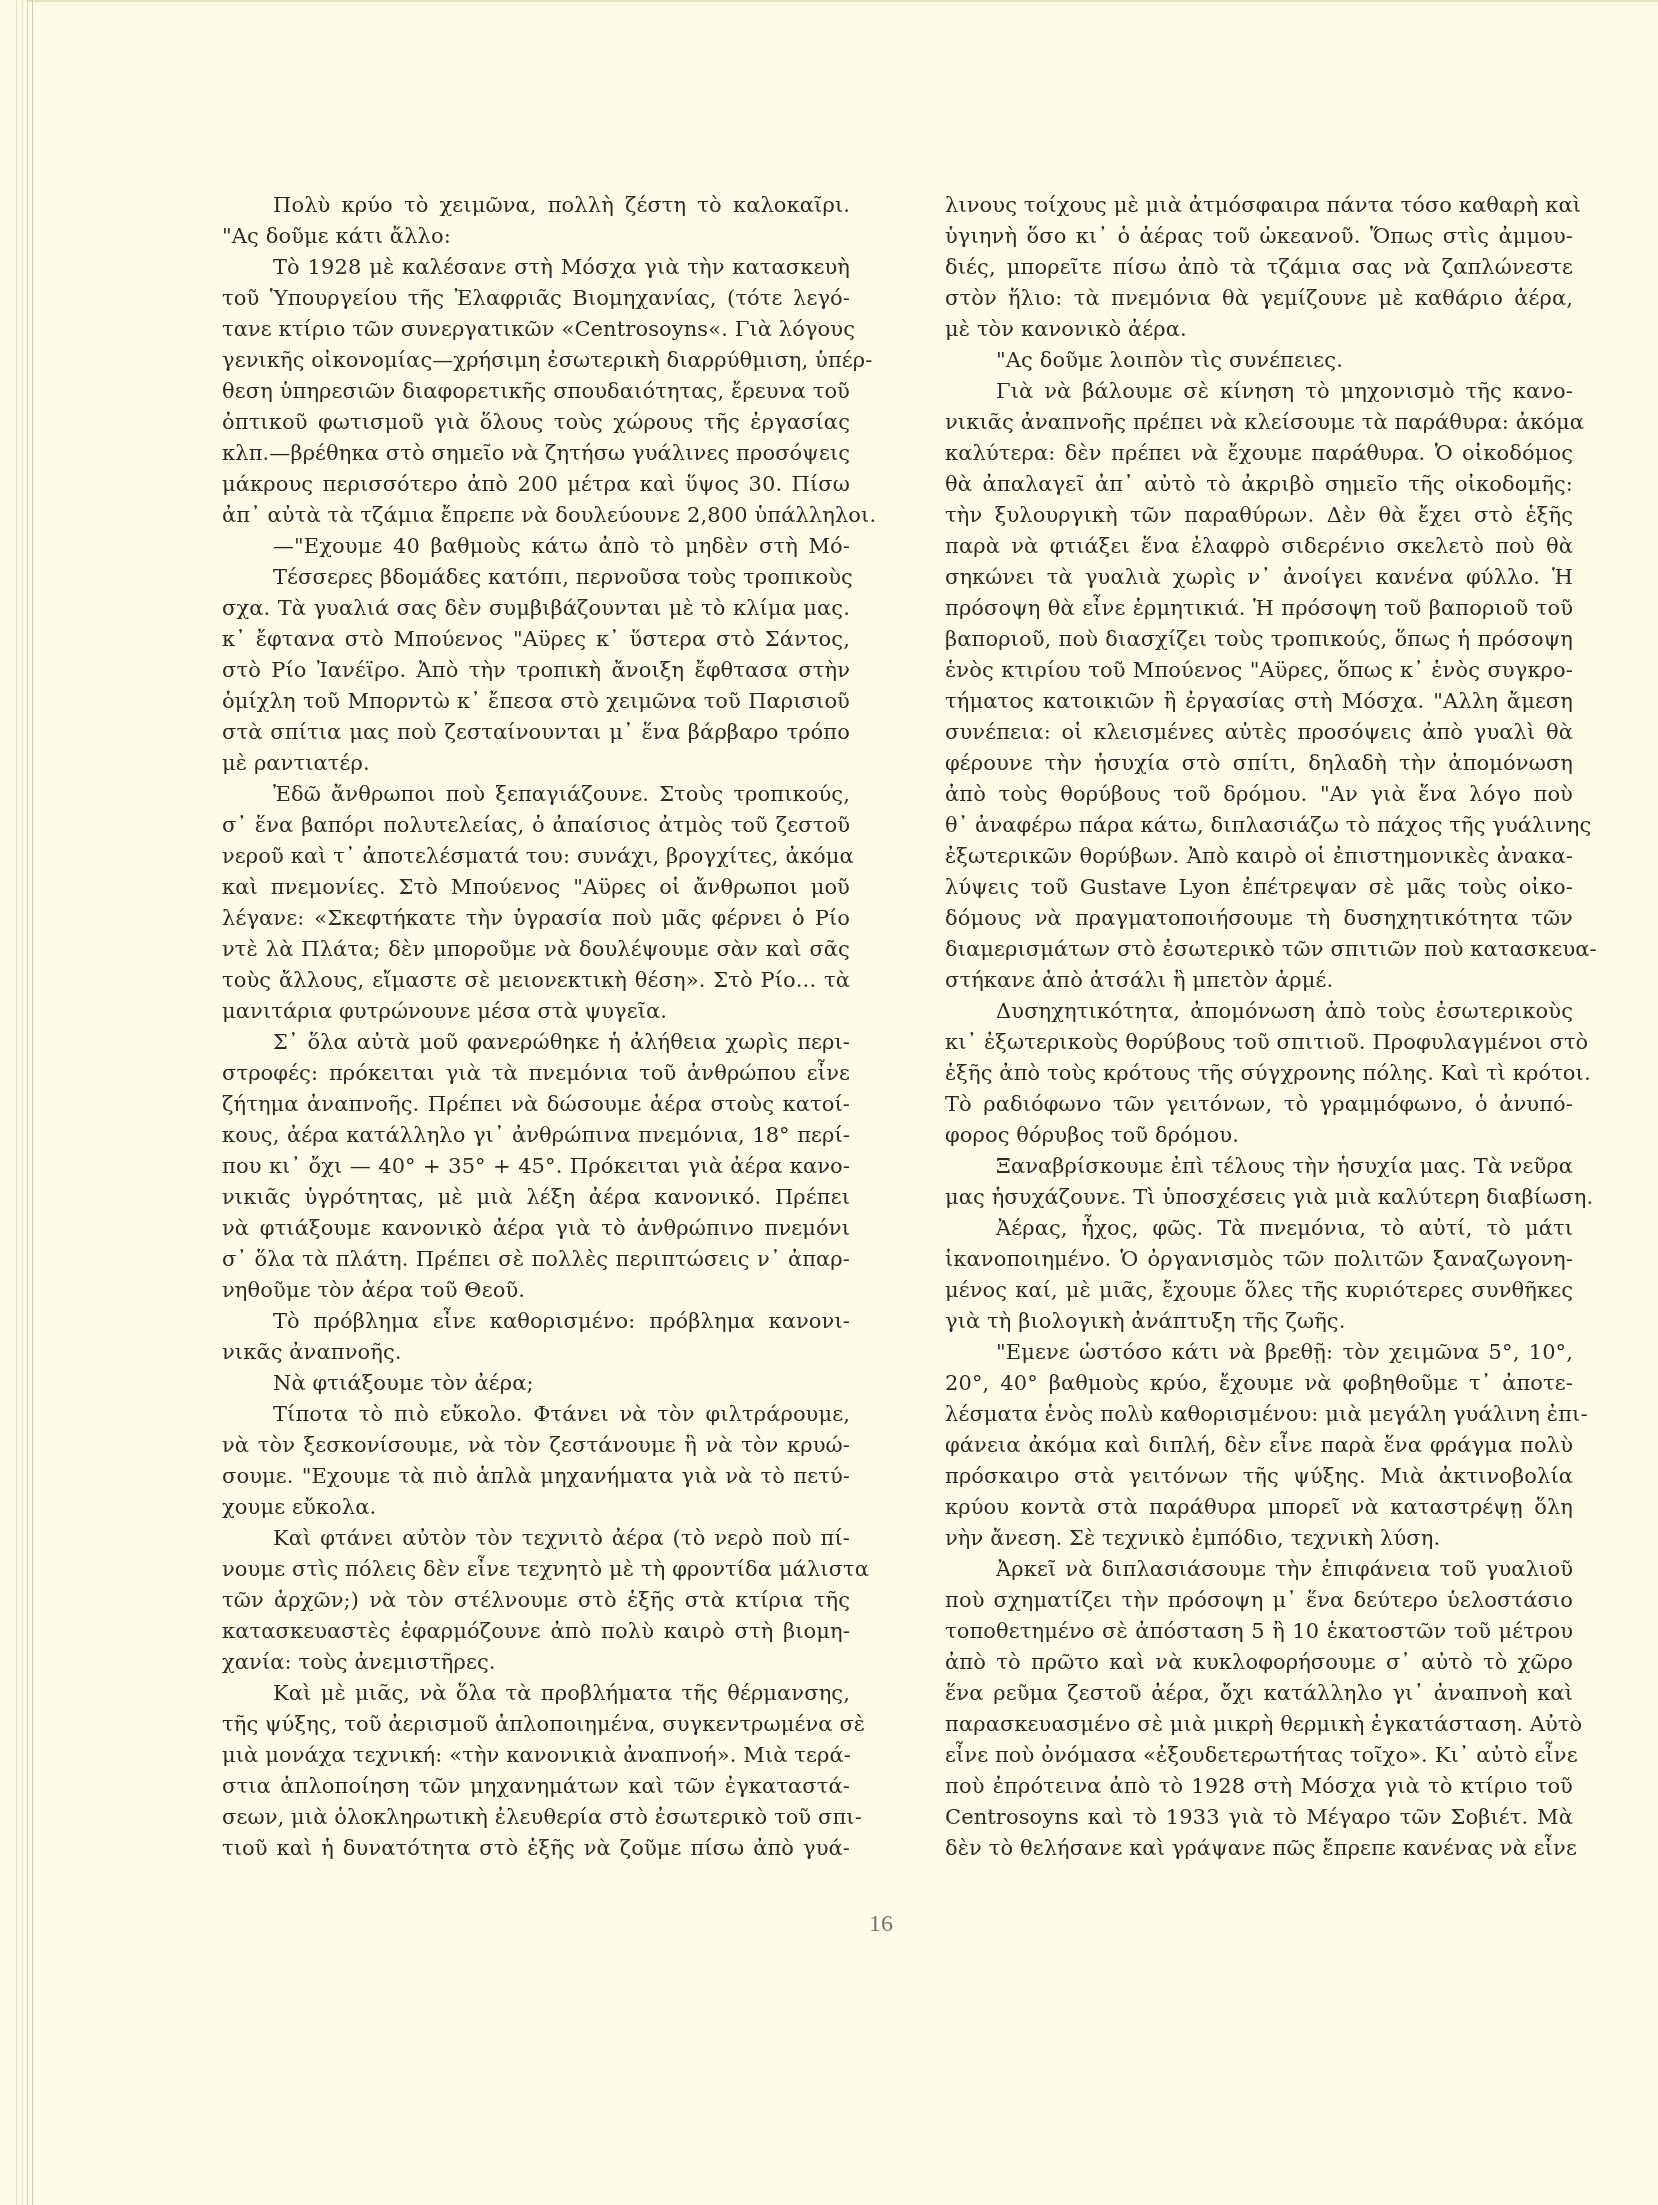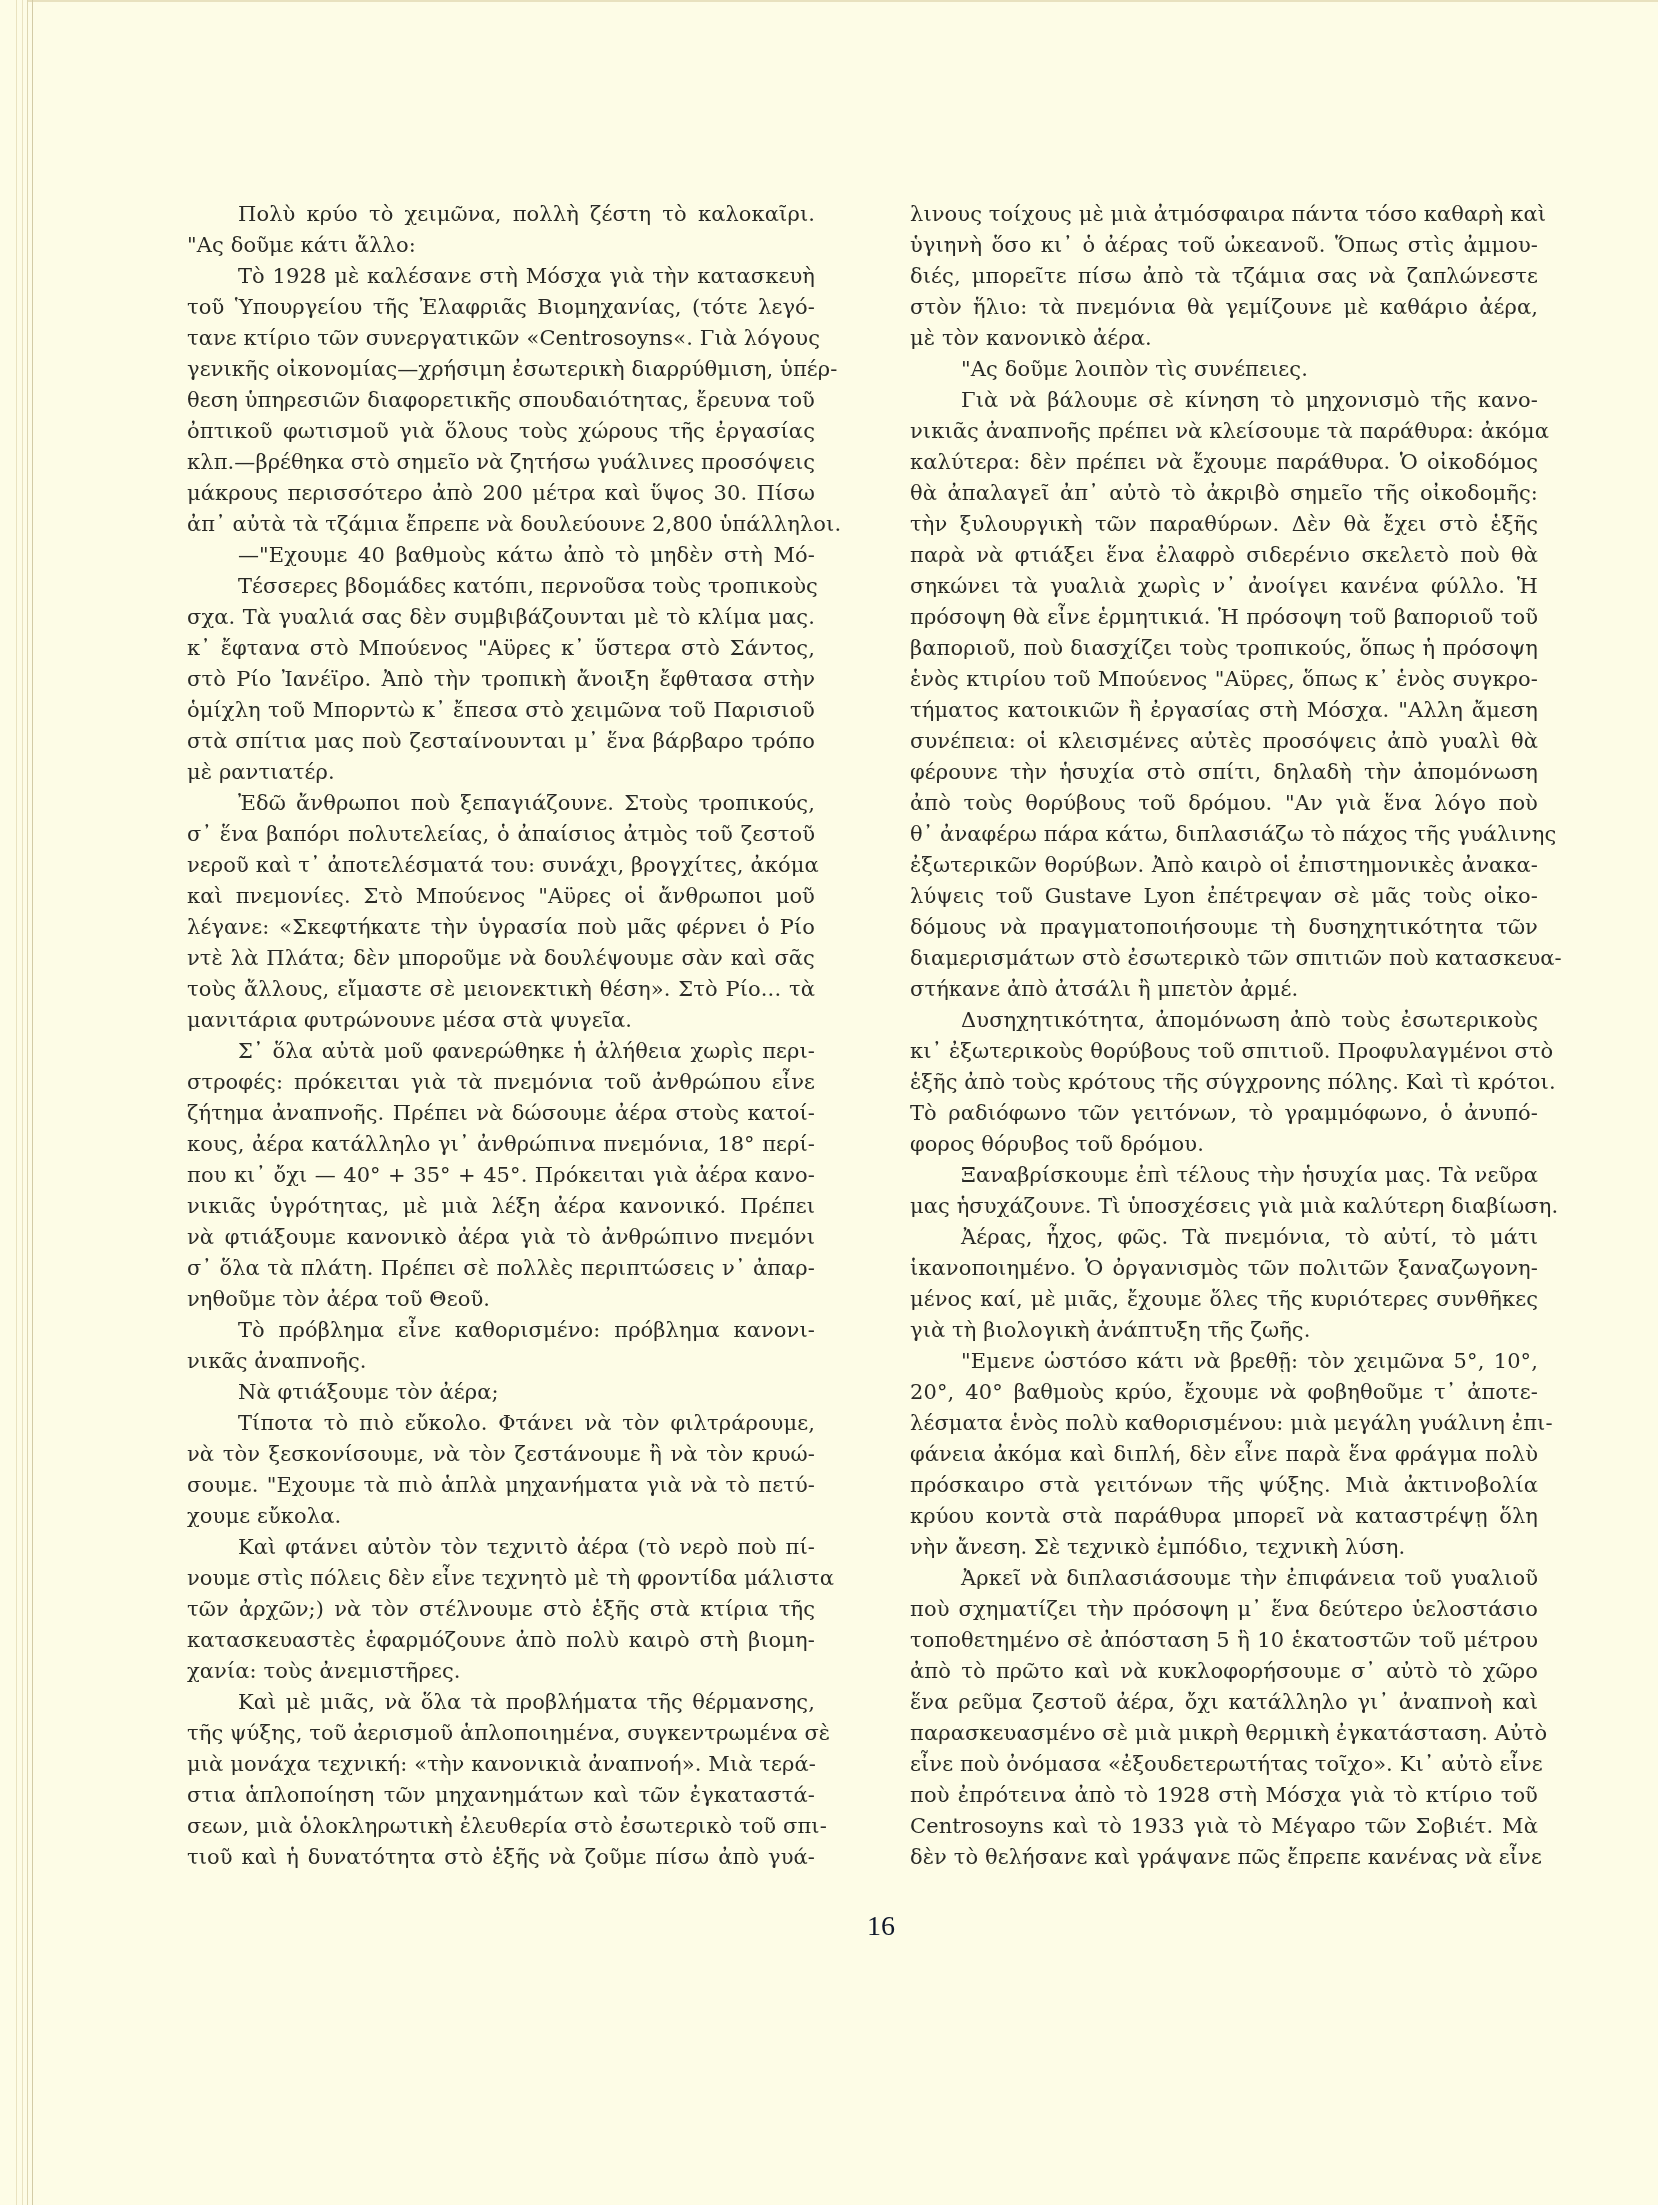--- a/index.html
+++ b/index.html
@@ -6,34 +6,34 @@
   body {
     width: 1658px; height: 2205px; position: relative; overflow: hidden;
     background: #fdfce6;
     font-family: "DejaVu Serif", "Liberation Serif", serif;
     color: #2a2a26;
   }
   .edge { position: absolute; top: 0; bottom: 0; width: 1.2px; background: #e9e2c0; }
   .edge.e1 { left: 16px; } .edge.e2 { left: 22px; } .edge.e3 { left: 26.5px; background:#ddd6b2; } .edge.e4 { left: 32px; background:#d3cba6; }
   .topedge { position:absolute; left:26.5px; right:0; top:0; height:2.3px; background:#e8e1bf; }
   .col {
-    position: absolute; top: 199px; width: 628px;
+    position: absolute; top: 190px; width: 628px; margin-left: 35px;
   }
   .col.left { left: 187px; }
   .col.right { left: 910px; }
   .line {
     height: 31px; line-height: 31px; font-size: 21px;
     white-space: nowrap; text-align: justify; text-align-last: justify;
     letter-spacing: 0.1px;
   }
   .line.indent { padding-left: 51px; }
   .line.last { text-align-last: left; }
   .pageno {
     position: absolute; left: 858px; top: 1910px; width: 46px; text-align: center;
-    font-size: 28px; font-family: "Liberation Serif", serif; color: #0f172a;
+    font-size: 24px; font-family: "Liberation Serif", serif; color: #737373;
   }
 </style>
 </head>
 <body>
 
 <div class="topedge"></div>
 <div class="edge e1"></div>
 <div class="edge e2"></div>
 <div class="edge e3"></div>
 <div class="edge e4"></div>

